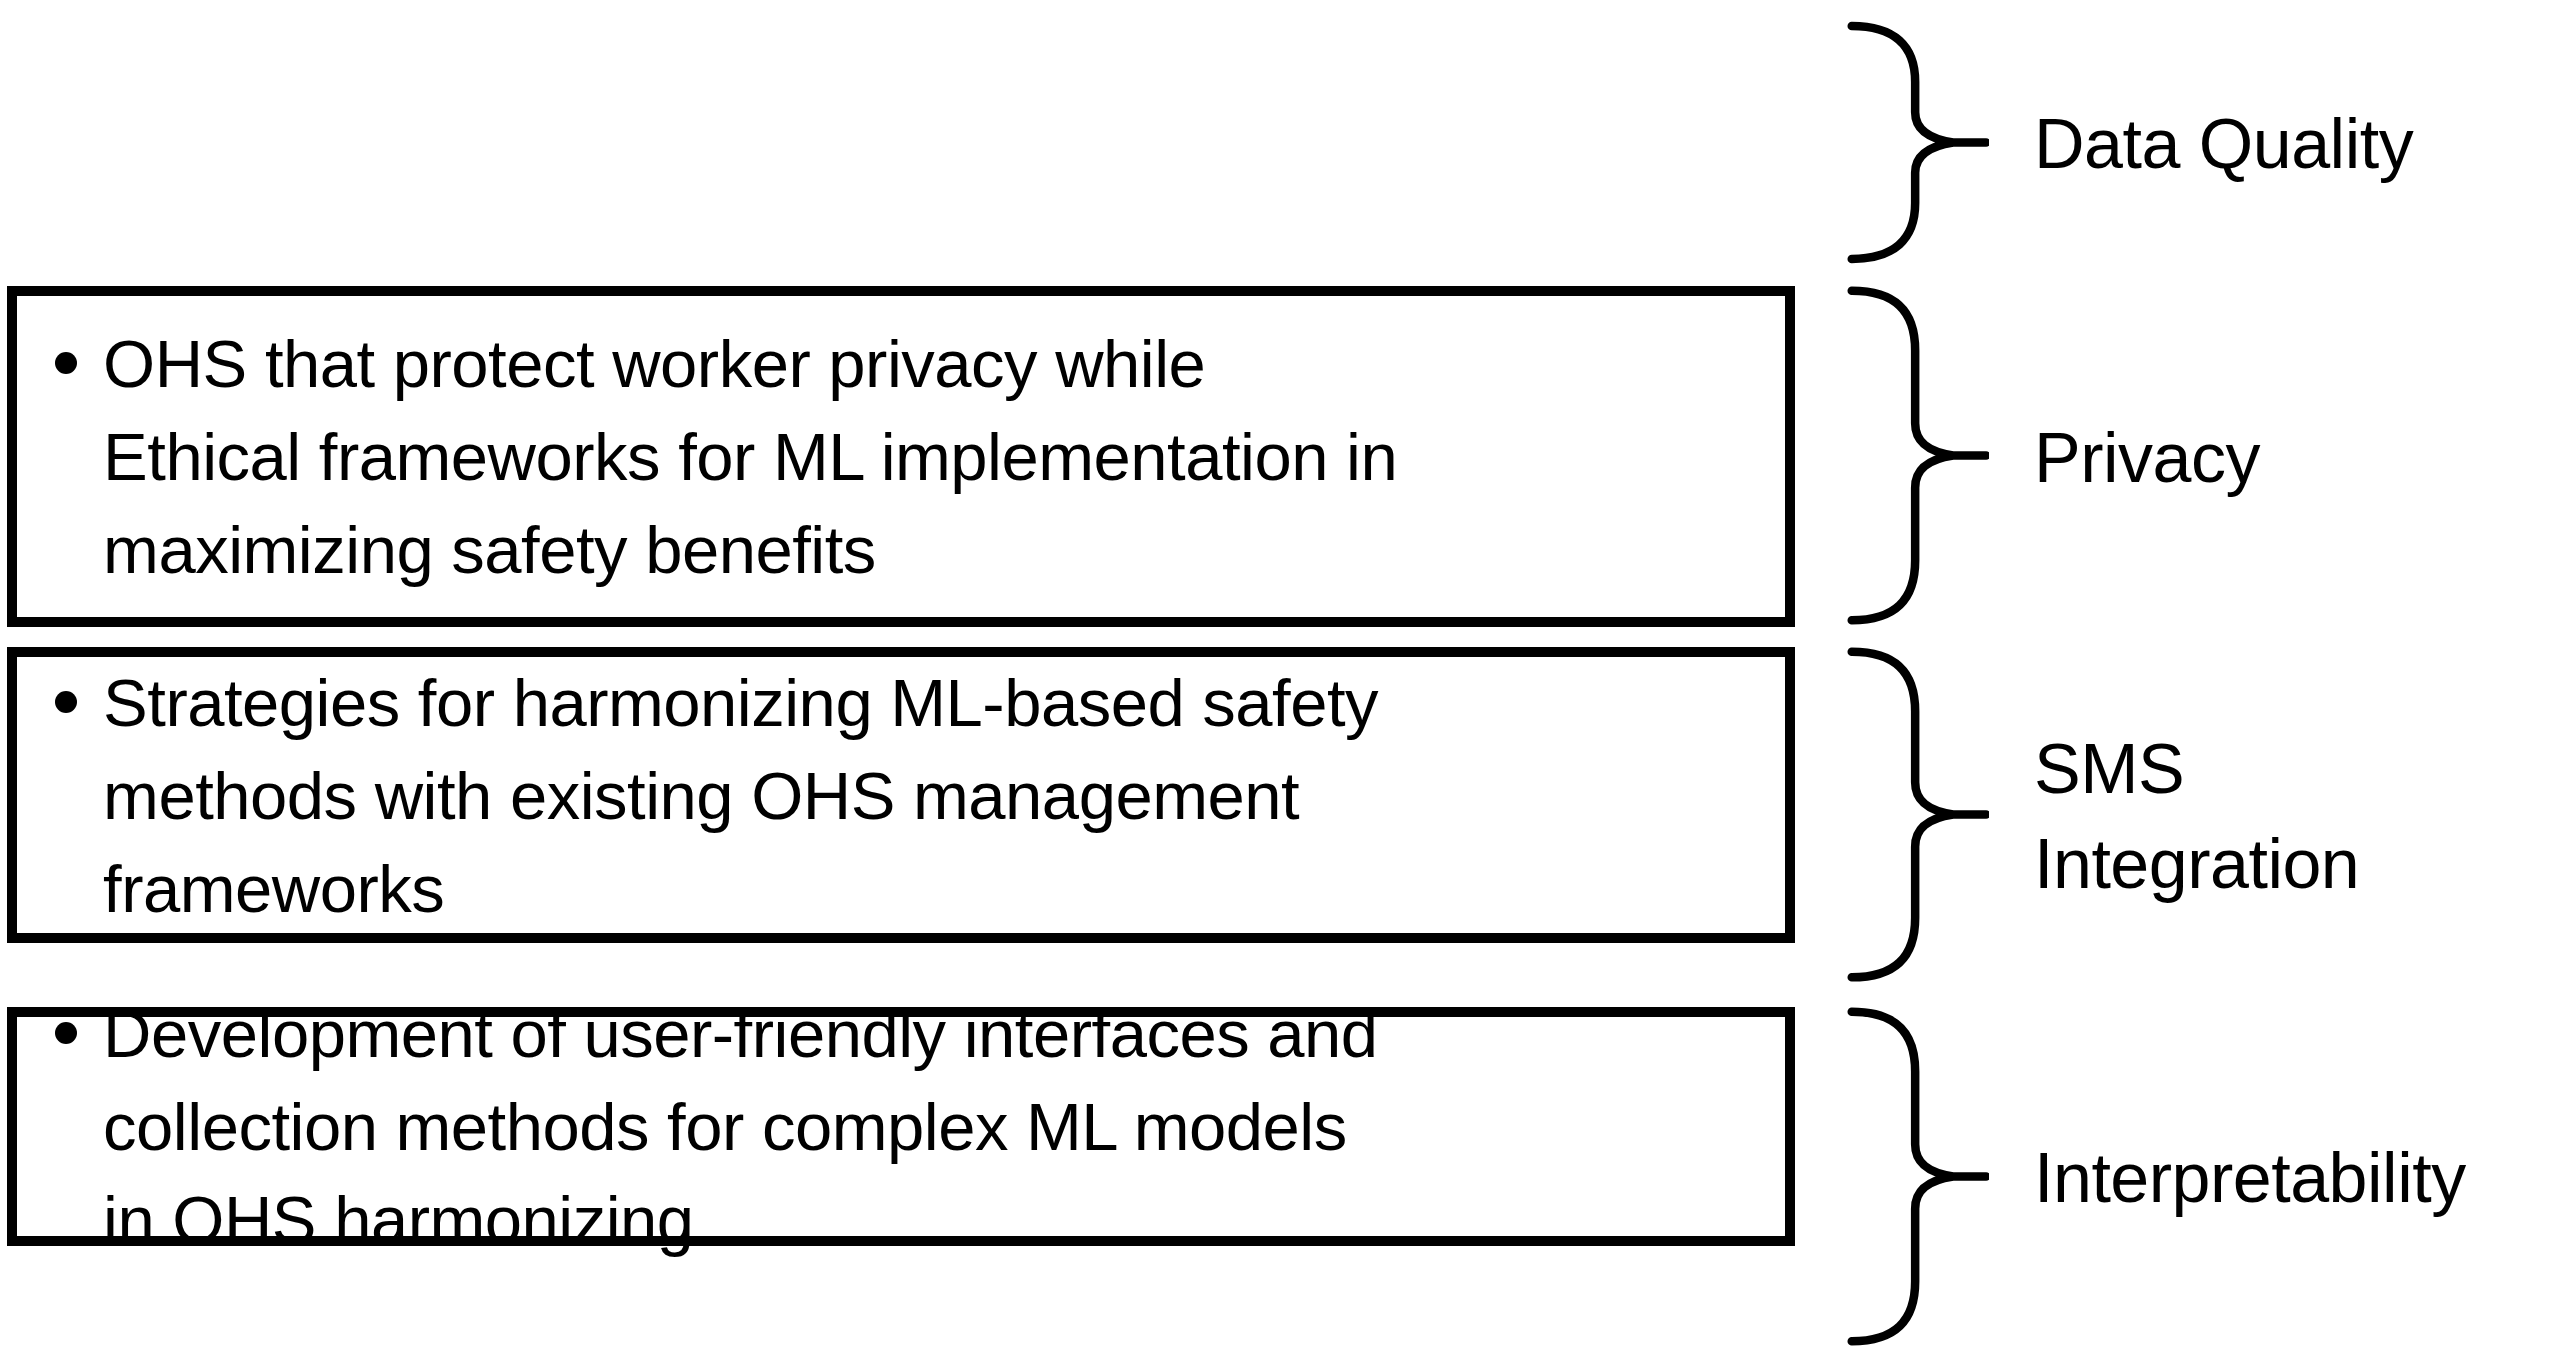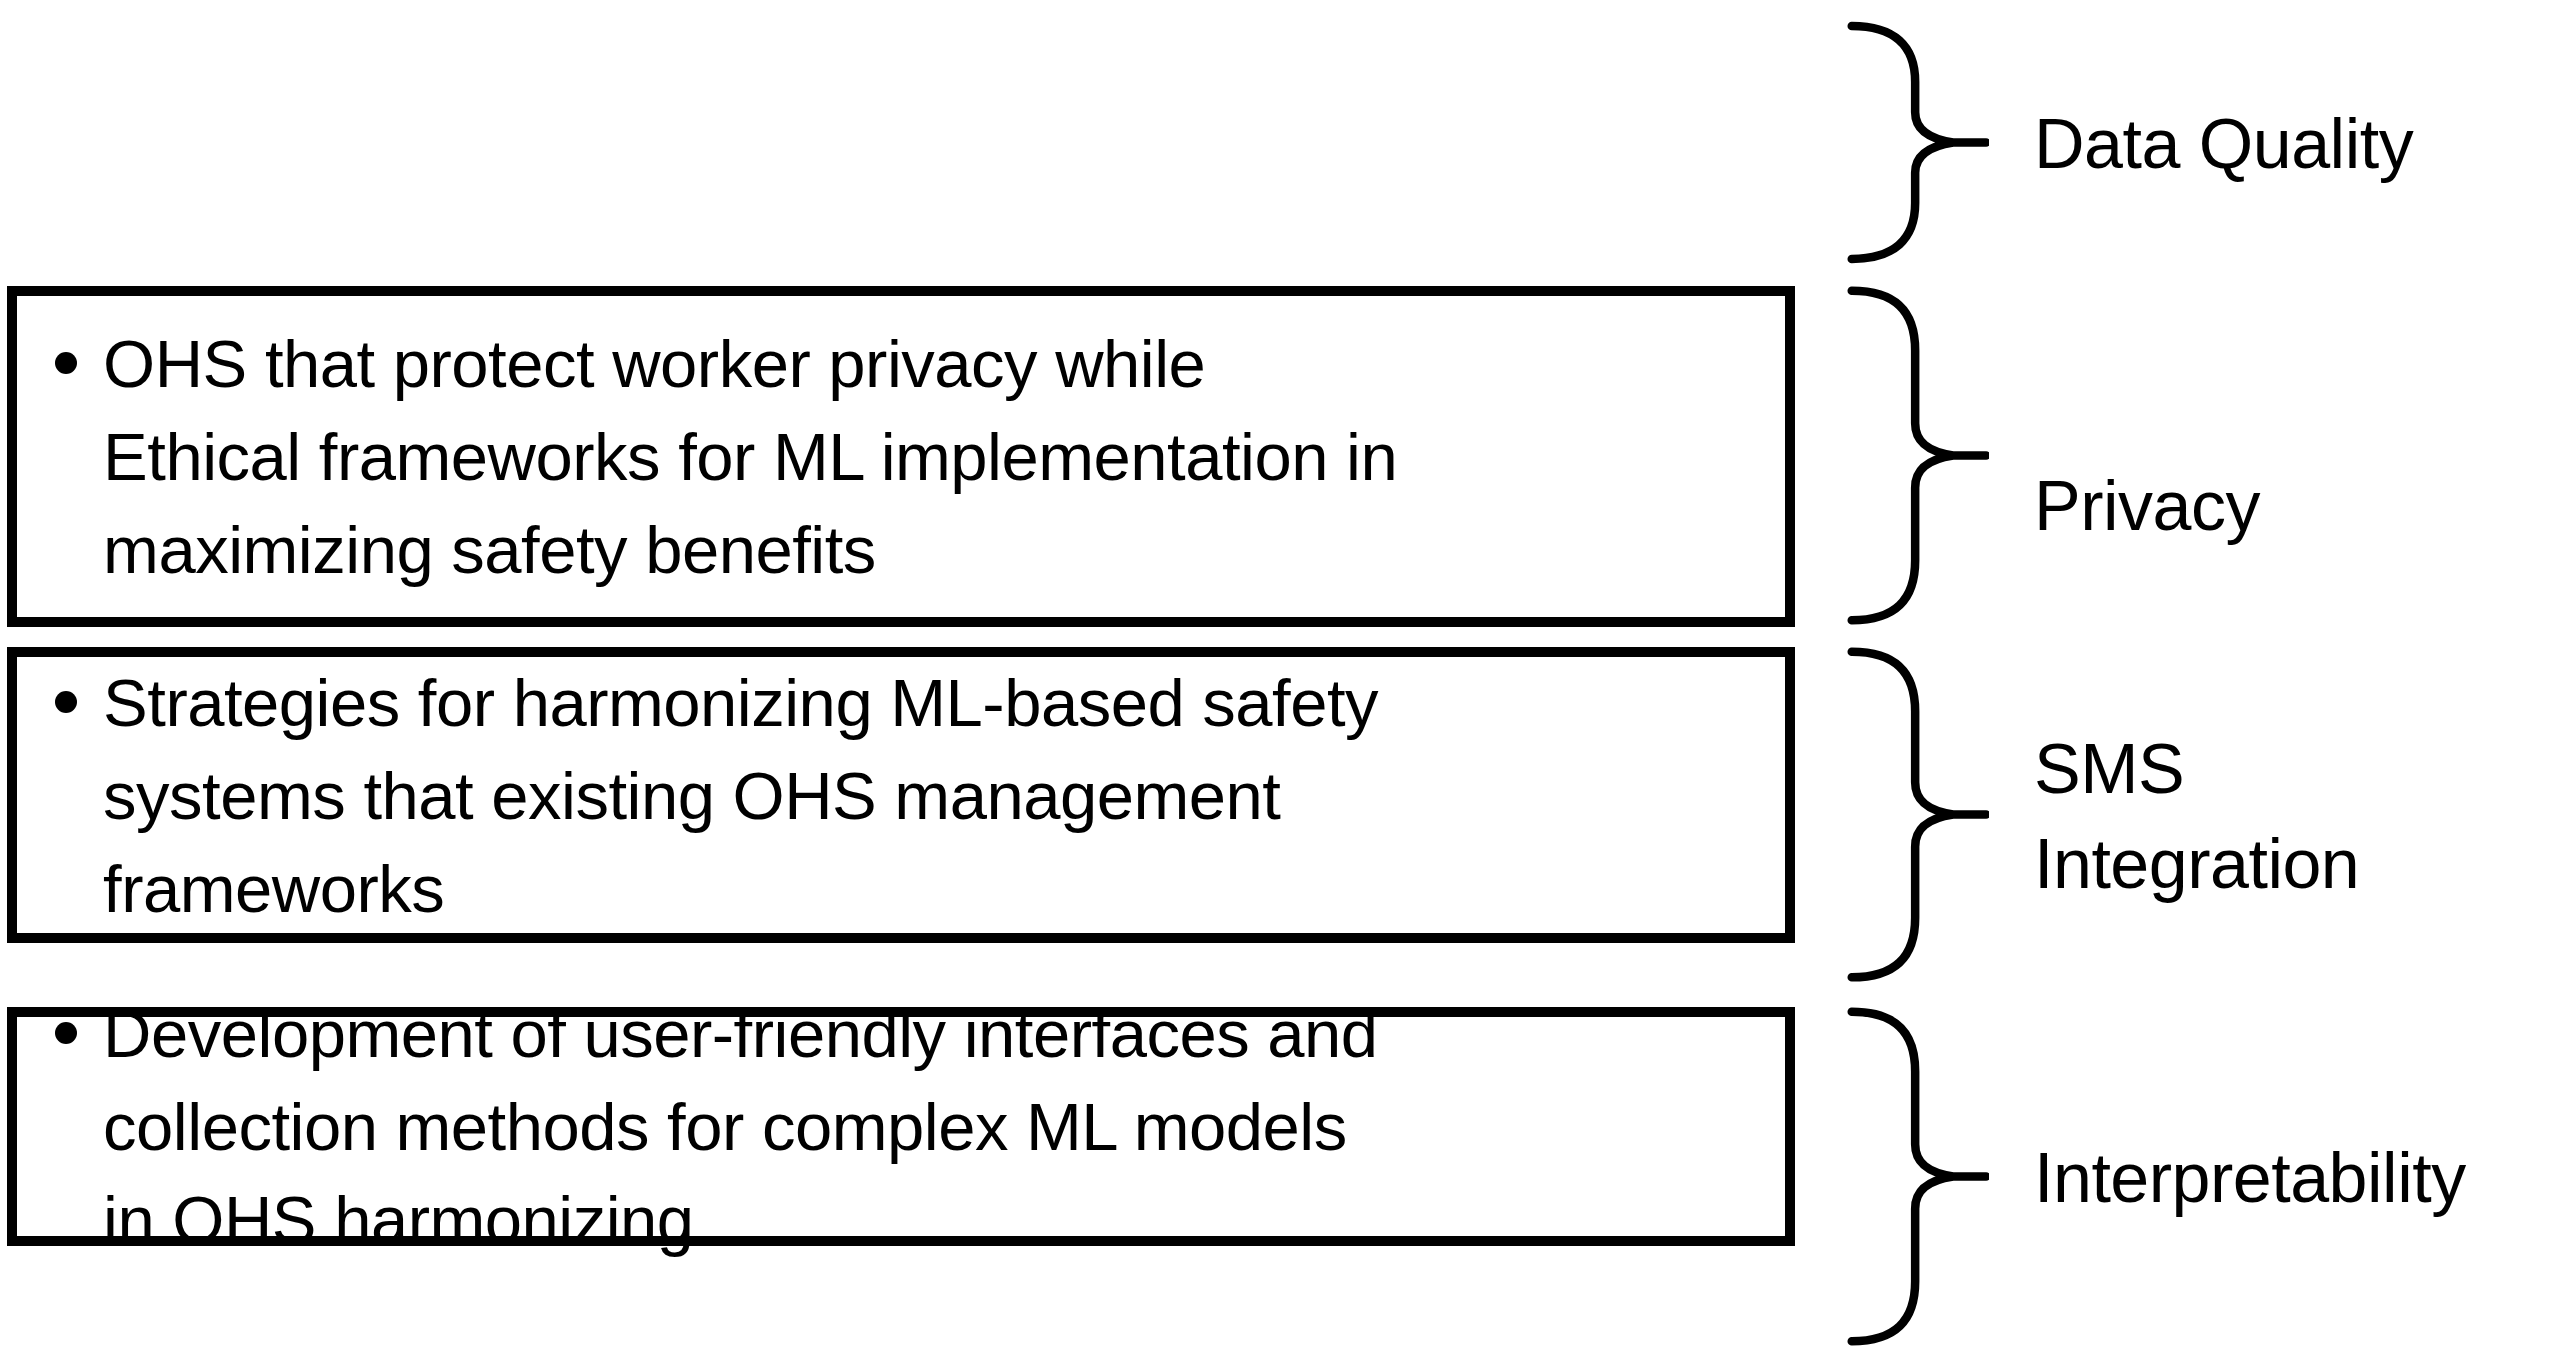--- a/index.html
+++ b/index.html
@@ -84,30 +84,30 @@
         <span>Ethical frameworks for ML implementation in</span>
         <span>maximizing safety benefits</span>
       </div>
     </div>
   </div>
   <div class="brace" style="top:284px; height:343px;">
     <svg width="142" height="343" viewBox="0 0 150 362">
       <path d="M 5,7 C 50,7 72,28 72,70 L 72,147 C 72,167 86,177 112,181 C 86,185 72,195 72,215 L 72,292 C 72,334 50,355 5,355 M 112,181 L 147,181" fill="none" stroke="#000000" stroke-width="9" stroke-linecap="round" stroke-linejoin="round"></path>
     </svg>
   </div>
-  <div class="category-label" style="top:458px;margin-top:48px;">
+  <div class="category-label" style="top:458px;">
     <span>Privacy</span>
   </div>
 
   <div class="topic-box" style="top:647px; height:296px;">
     <div class="box-content">
       <div class="bullet-dot"></div>
       <div class="box-lines">
         <span>Strategies for harmonizing ML-based safety</span>
-        <span>systems that existing OHS management</span>
+        <span>methods with existing OHS management</span>
         <span>frameworks</span>
       </div>
     </div>
   </div>
   <div class="brace" style="top:645px; height:339px;">
     <svg width="142" height="339" viewBox="0 0 150 358">
       <path d="M 5,7 C 50,7 72,28 72,70 L 72,145 C 72,165 86,175 112,179 C 86,183 72,193 72,213 L 72,288 C 72,330 50,351 5,351 M 112,179 L 147,179" fill="none" stroke="#000000" stroke-width="9" stroke-linecap="round" stroke-linejoin="round"></path>
     </svg>
   </div>
   <div class="category-label" style="top:817px;">

